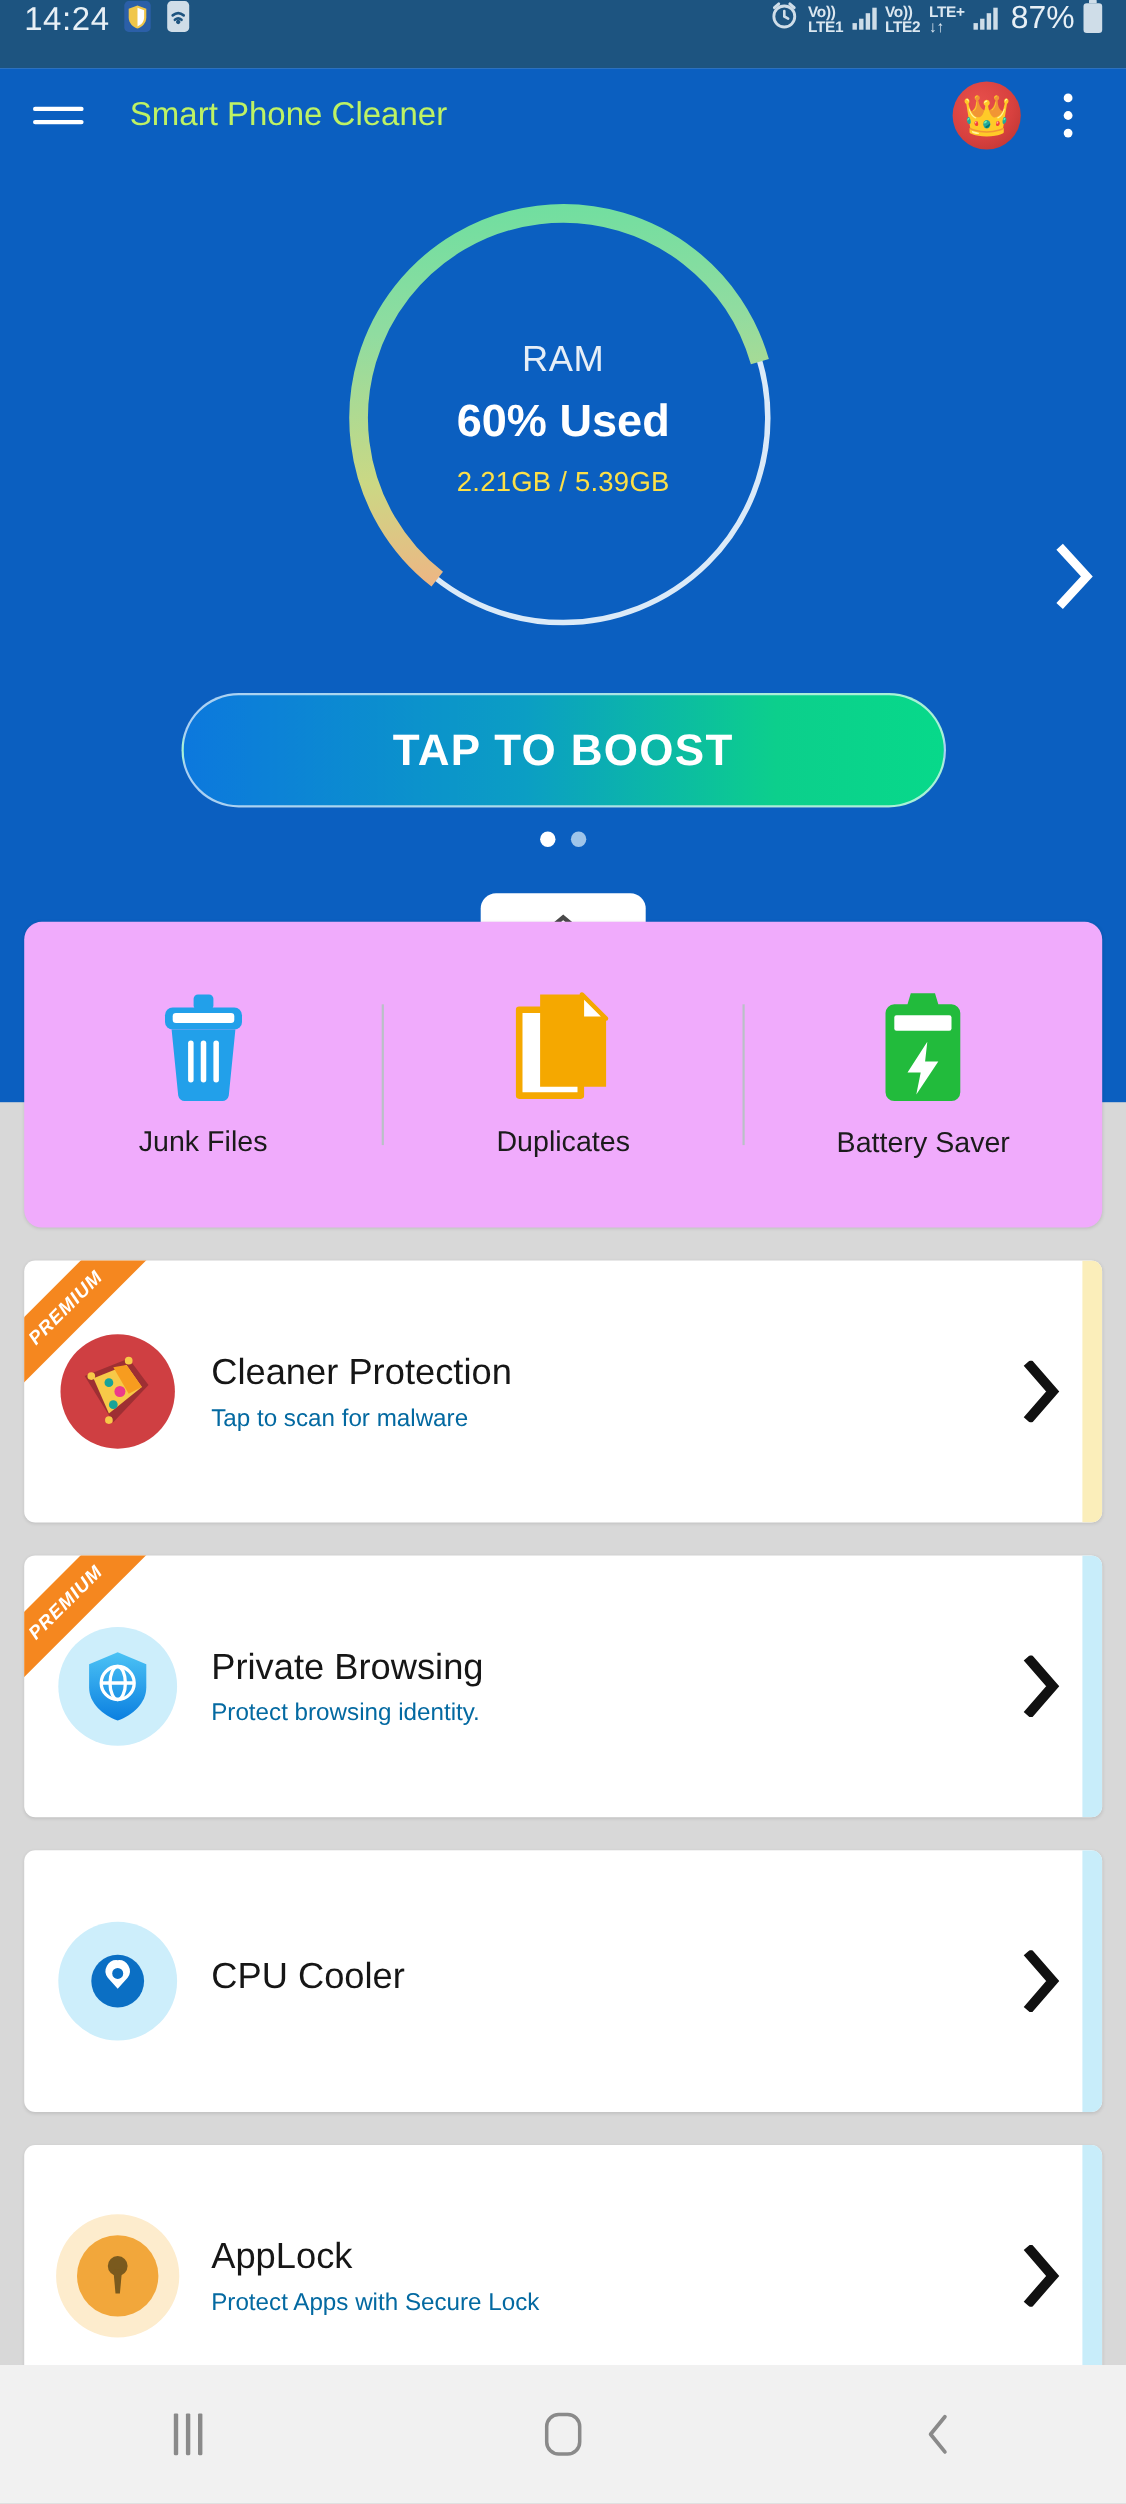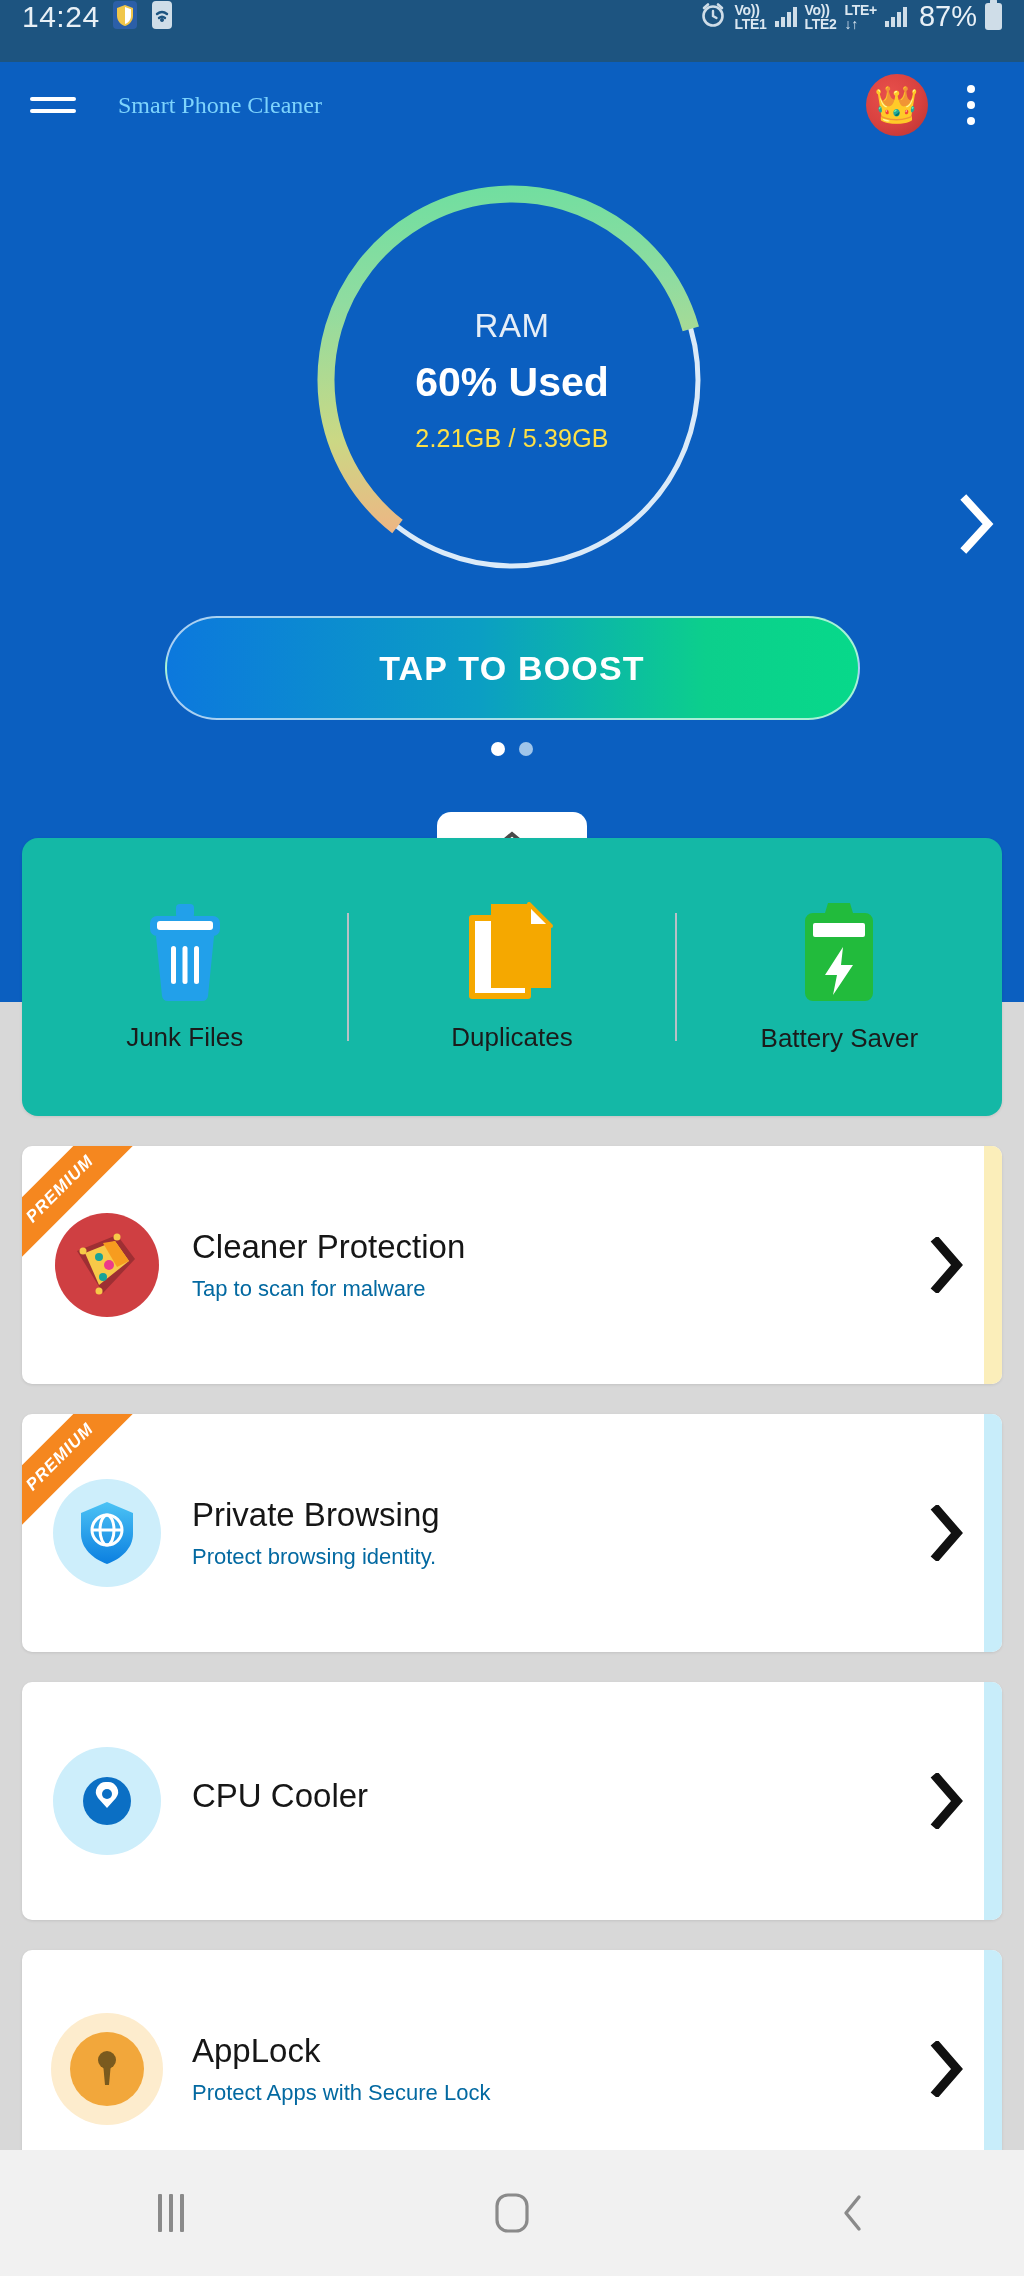--- a/index.html
+++ b/index.html
@@ -30,21 +30,21 @@
   .battery-ico:before { content:""; position:absolute; top:-4px; left:5px; width:7px; height:4px; background:#cfdde8; border-radius:2px 2px 0 0;}
 
   
   .hero {
     background:#0b5fc0;
     height:940px; position:relative;
   }
   .appbar { height:86px; display:flex; align-items:center; padding:0 30px; gap:0; }
   .hamburger { width:46px; display:flex; flex-direction:column; gap:8px; cursor:pointer; }
   .hamburger span { display:block; height:4px; background:#fff; border-radius:2px; }
-  .app-title { color:#7dd3fc; font-size:24px; margin-left:42px; flex:1;font-family:Liberation Serif, serif; }
+  .app-title { color:#bef264; font-size:30px; margin-left:42px; flex:1; }
   .crown-badge {
     width:62px; height:62px; border-radius:50%;
     background:radial-gradient(circle at 38% 34%, #e8504c 0%, #d8413f 55%, #b5322f 100%);
     display:flex; align-items:center; justify-content:center; font-size:36px; line-height:1;
   }
   .kebab { width:46px; display:flex; flex-direction:column; align-items:center; gap:8px; margin-left:20px; }
   .kebab i { width:8px; height:8px; border-radius:50%; background:#fff; display:block; }
 
   
   .gauge-wrap { position:relative; margin:22px auto 0; width:420px; height:420px; }
@@ -58,43 +58,43 @@
   .g-sub { font-size:25px; color:#fde047; margin-top:6px; letter-spacing:.2px;}
 
   .next-arrow {
     position:absolute; right:26px; top:430px; color:#fff;
     font-size:0; cursor:pointer;
   }
   .next-arrow svg { display:block; }
 
   
   .boost-btn {
-    width:695px; height:104px; margin:26px auto 0;
+    width:695px; height:104px; margin:40px auto 0;
     border-radius:52px; border:2px solid rgba(255,255,255,.65);
     background:linear-gradient(90deg,#0c78dd 0%,#0b9ec4 45%,#0ccf8c 78%,#07d98a 100%);
-    color:#fff; font-size:34px; font-weight:bold; letter-spacing:1.2px;
+    color:#fff; font-size:40px; font-weight:bold; letter-spacing:1.2px;
     display:flex; align-items:center; justify-content:center; cursor:pointer;
   }
   .dots { display:flex; gap:14px; justify-content:center; margin-top:22px; }
   .dots i { width:14px; height:14px; border-radius:50%; display:block; }
   .dot-on { background:#ffffff; }
   .dot-off { background:#9fc5ea; }
 
   
   .sheet-notch {
     position:absolute; left:50%; transform:translateX(-50%); bottom:130px;
     width:150px; height:60px; background:#fff; border-radius:14px 14px 0 0;
     display:flex; align-items:center; justify-content:center; cursor:pointer;
   }
   .sheet-notch svg { display:block; }
 
   .content { position:absolute; top:838px; left:0; right:0; padding:0 22px 0; }
 
   .quick-card {
-    background:#14b8a6; border-radius:16px; height:278px;
+    background:#f0abfc; border-radius:16px; height:278px;
     display:flex; align-items:center; position:relative;
     box-shadow:0 1px 3px rgba(0,0,0,.10);
   }
   .quick-item { flex:1; display:flex; flex-direction:column; align-items:center; gap:20px; cursor:pointer; }
   .quick-item .lbl { font-size:26px; color:#1b1b1b; }
   .vdiv { width:2px; height:128px; background:#b9c0c6; }
 
   
   .feat {
     margin-top:30px; background:#fff; border-radius:10px;

